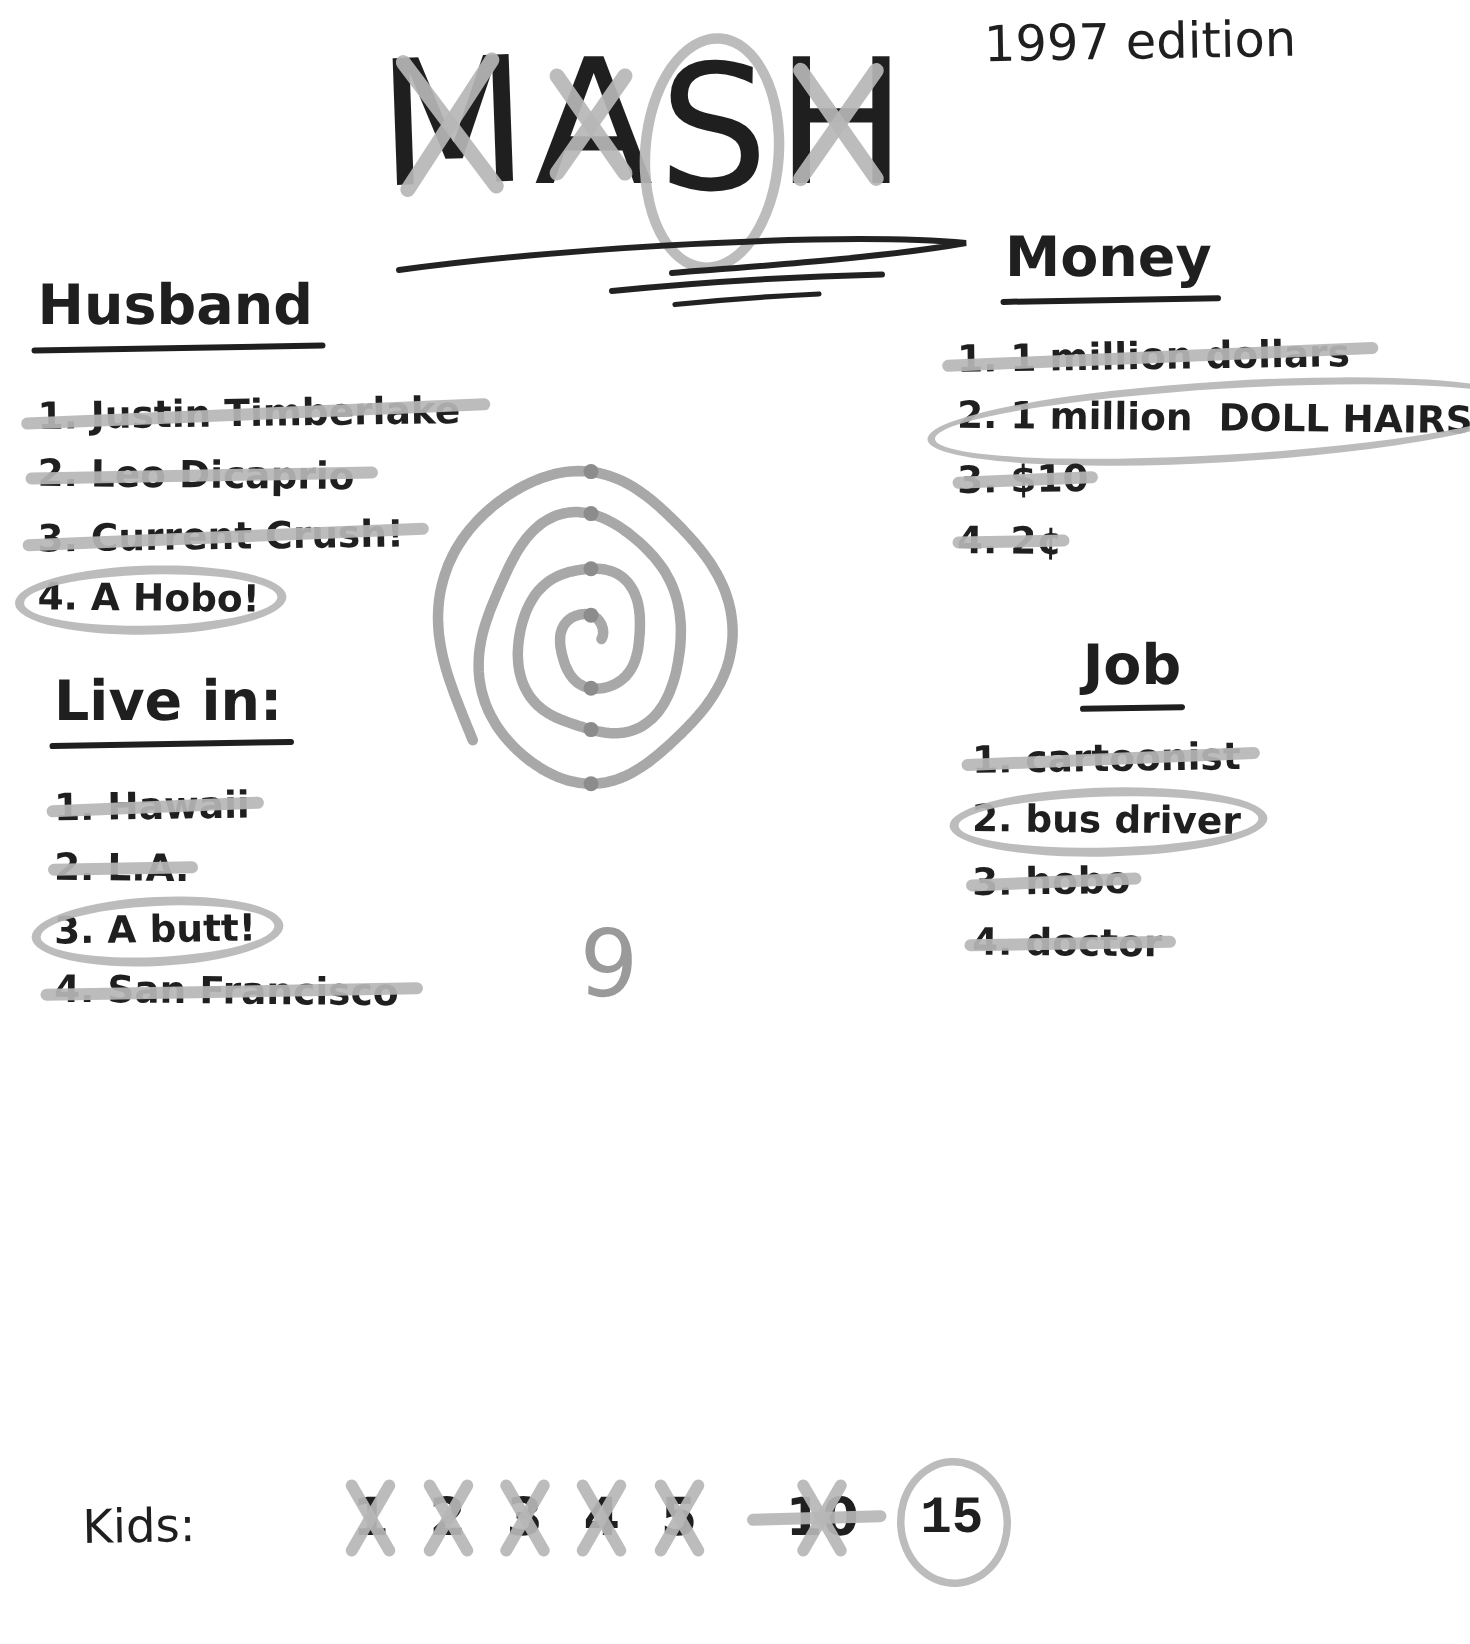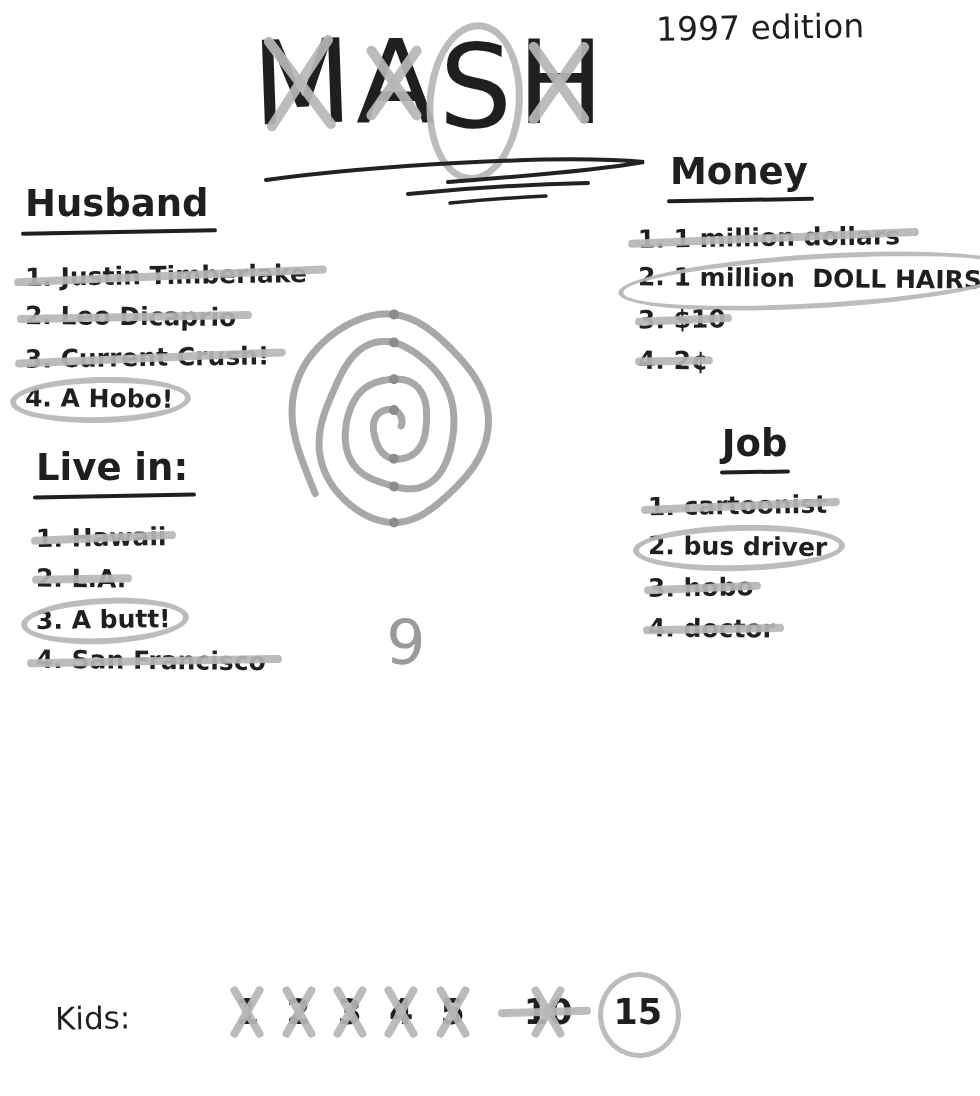--- a/index.html
+++ b/index.html
@@ -58,21 +58,21 @@
   
   .spiral-box{position:absolute; left:278px; top:286px;}
   .spiral-count{position:absolute; left:386px; top:606px; font-size:62px; color:#9a9a9a;
     transform:rotate(2deg); font-weight:normal;}
 
   
   .kids-label{position:absolute; left:55px; top:1000px; font-size:31px; white-space:pre; transform:rotate(-1deg);}
   .kids-row{position:absolute; left:228px; top:984px; display:flex; align-items:center; gap:13px;}
   .kids-row .kid{position:relative; font-size:35px; font-weight:bold; padding:8px 7px; white-space:pre;}
   .kids-row .kid:nth-child(6){margin-left:32px;}
-  .kids-row .kid:nth-child(7){margin-left:14px;}
+  .kids-row .kid:nth-child(7){margin-left:14px;font-family:Liberation Mono, monospace;}
   .kids-row .mk-cross-a,.kids-row .mk-cross-b{width:58px; height:8px;}
   .kids-row .mk-cross-a{transform:translate(-50%,-50%) rotate(60deg);}
   .kids-row .mk-cross-b{transform:translate(-50%,-50%) rotate(-60deg);}
   .kids-row .mk-circle{top:-12px; bottom:-18px; left:-9px; right:-11px; border-width:5px; transform:rotate(-3deg);}
   .kids-row .kid:nth-child(6) .mk-strike{left:-30%; right:-18%;}
 </style>
 </head>
 <body>
 
 <div id="page">

